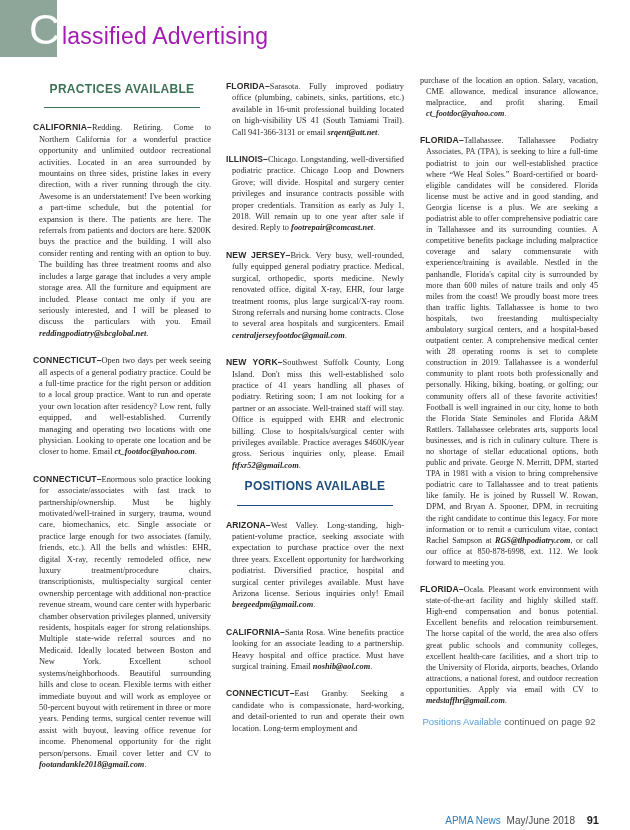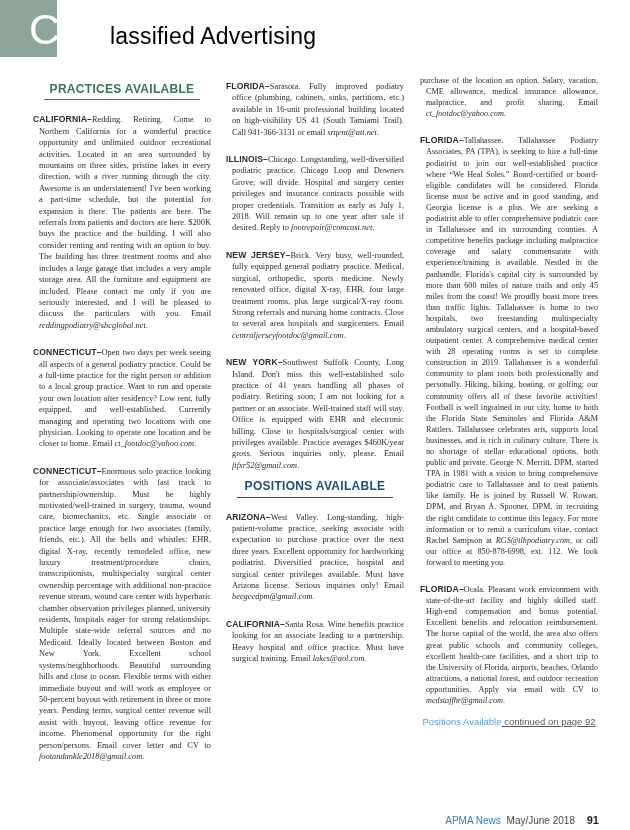--- a/index.html
+++ b/index.html
@@ -4,41 +4,41 @@
 <style>
   html,body{margin:0;padding:0;background:#ffffff;}
   .page{position:relative;width:630px;height:830px;background:#ffffff;overflow:hidden;
         font-family:"Liberation Serif", serif;color:#2e2a28;}
   
   .masthead{position:absolute;top:0;left:0;width:630px;height:60px;}
   .mh-square{position:absolute;left:0;top:0;width:57px;height:57px;background:#8ea69a;}
   .mh-initial{position:absolute;left:29px;top:8px;font-family:"Liberation Sans",sans-serif;
               font-size:43px;line-height:1;color:#ffffff;font-weight:400;}
   .mh-rest{position:absolute;left:62px;top:25px;font-family:"Liberation Sans",sans-serif;
-           font-size:23px;line-height:1;color:#000000;font-weight:400;letter-spacing:0.2px;margin-left:48px;}
+           font-size:23px;line-height:1;color:#a21caf;font-weight:400;letter-spacing:0.2px;}
   
   .col{position:absolute;width:178px;font-size:8.4px;line-height:11.4px;text-align:justify;}
   .col1{left:33px;top:84px;}
   .col2{left:226px;top:81px;}
   .col3{left:420px;top:75px;font-size:8.2px;line-height:11.1px;}
   .section-header{font-family:"Liberation Sans",sans-serif;font-weight:700;font-size:12px;
                   letter-spacing:0.3px;text-align:center;width:88%;margin:0 auto 14px;
-                  padding-bottom:4px;}
+                  padding-bottom:12px;}
   .section-header.practices{color:#3e7257;border-bottom:1.5px solid #3e7257;}
   .section-header.positions{color:#1e4d7c;border-bottom:1.5px solid #1e4d7c;margin-top:10px;}
   .ad{margin:0 0 16px 0;padding-left:6px;text-indent:-6px;}
   .ad:last-child{margin-bottom:0;}
   .state{font-family:"Liberation Sans",sans-serif;font-weight:700;font-size:8.6px;
          letter-spacing:0.1px;}
-  .email{font-style:italic;font-weight:400;}
+  .email{font-style:italic;font-weight:700;}
   
   .continued{margin-top:10px;text-align:center;font-family:"Liberation Sans",sans-serif;
              font-size:9.5px;text-indent:0;}
   .cont-link{color:#5b9bd5;}
-  .cont-rest{color:#58595b;text-decoration:underline;}
+  .cont-rest{color:#58595b;}
   .page-footer{position:absolute;right:31px;bottom:4px;font-family:"Liberation Sans",sans-serif;
                font-size:10px;color:#58595b;}
   .journal{color:#2e7fbe;}
   .issue{color:#4a4b4d;margin-left:3px;}
   .pageno{color:#231f20;font-weight:700;font-size:11px;margin-left:9px;}
 </style>
 </head>
 <body>
 
 <div class="page">
@@ -61,21 +61,22 @@
   <div class="col col2">
     <div id="col2-top-ads">
         <p class="ad"><span class="state">FLORIDA–</span><span>Sarasota. Fully improved podiatry office (plumbing, cabinets, sinks, partitions, etc.) available in 16-unit professional building located on high-visibility US 41 (South Tamiami Trail). Call 941-366-3131 or email </span><span class="email">srqent@att.net</span><span>.</span></p>
         <p class="ad"><span class="state">ILLINOIS–</span><span>Chicago. Longstanding, well-diversified podiatric practice. Chicago Loop and Downers Grove; will divide. Hospital and surgery center privileges and insurance contracts possible with proper credentials. Transition as early as July 1, 2018. Will remain up to one year after sale if desired. Reply to </span><span class="email">footrepair@comcast.net</span><span>.</span></p>
         <p class="ad"><span class="state">NEW JERSEY–</span><span>Brick. Very busy, well-rounded, fully equipped general podiatry practice. Medical, surgical, orthopedic, sports medicine. Newly renovated office, digital X-ray, EHR, four large treatment rooms, plus large surgical/X-ray room. Strong referrals and nursing home contracts. Close to several area hospitals and surgicenters. Email </span><span class="email">centraljerseyfootdoc@gmail.com</span><span>.</span></p>
         <p class="ad"><span class="state">NEW YORK–</span><span>Southwest Suffolk County, Long Island. Don't miss this well-established solo practice of 41 years handling all phases of podiatry. Retiring soon; I am not looking for a partner or an associate. Well-trained staff will stay. Office is equipped with EHR and electronic billing. Close to hospitals/surgical center with privileges available. Practice averages $460K/year gross. Serious inquiries only, please. Email </span><span class="email">ftfxr52@gmail.com</span><span>.</span></p>
       </div>
     <div class="section-header positions">POSITIONS AVAILABLE</div>
     <div id="col2-bottom-ads">
         <p class="ad"><span class="state">ARIZONA–</span><span>West Valley. Long-standing, high-patient-volume practice, seeking associate with expectation to purchase practice over the next three years. Excellent opportunity for hardworking podiatrist. Diversified practice, hospital and surgical center privileges available. Must have Arizona license. Serious inquiries only! Email </span><span class="email">beegeedpm@gmail.com</span><span>.</span></p>
-        <p class="ad"><span class="state">CALIFORNIA–</span><span>Santa Rosa. Wine benefits practice looking for an associate leading to a partnership. Heavy hospital and office practice. Must have surgical training. Email </span><span class="email">lakes@aol.com</span><span>.</span></p>
+        <p class="ad"><span class="state">CALIFORNIA–</span><span>Santa Rosa. Wine benefits practice looking for an associate leading to a partnership. Heavy hospital and office practice. Must have surgical training. Email </span><span class="email">noshib@aol.com</span><span>.</span></p>
+        <p class="ad"><span class="state">CONNECTICUT–</span><span>East Granby. Seeking a candidate who is compassionate, hard-working, and detail-oriented to run and operate their own location. Long-term employment and</span></p>
       </div>
   </div>
 
   <div class="col col3">
     <div id="col3-ads">
         <p class="ad"><span>purchase of the location an option. Salary, vacation, CME allowance, medical insurance allowance, malpractice, and profit sharing. Email </span><span class="email">ct_footdoc@yahoo.com</span><span>.</span></p>
         <p class="ad"><span class="state">FLORIDA–</span><span>Tallahassee. Tallahassee Podiatry Associates, PA (TPA), is seeking to hire a full-time podiatrist to join our well-established practice where “We Heal Soles.” Board-certified or board-eligible candidates will be considered. Florida license must be active and in good standing, and Georgia license is a plus. We are seeking a podiatrist able to offer comprehensive podiatric care in Tallahassee and its surrounding counties. A competitive benefits package including malpractice coverage and salary commensurate with experience/training is available. Nestled in the panhandle, Florida's capital city is surrounded by more than 600 miles of nature trails and only 45 miles from the coast! We proudly boast more trees than traffic lights. Tallahassee is home to two hospitals, two freestanding multispecialty ambulatory surgical centers, and a hospital-based outpatient center. A comprehensive medical center with 28 operating rooms is set to complete construction in 2019. Tallahassee is a wonderful community to plant roots both professionally and personally. Hiking, biking, boating, or golfing; our community offers all of these favorite activities! Football is well ingrained in our city, home to both the Florida State Seminoles and Florida A&amp;M Rattlers. Tallahassee celebrates arts, supports local businesses, and is rich in culinary culture. There is no shortage of stellar educational options, both public and private. George N. Merritt, DPM, started TPA in 1981 with a vision to bring comprehensive podiatric care to Tallahassee and to treat patients like family. He is joined by Russell W. Rowan, DPM, and Bryan A. Spooner, DPM, in recruiting the right candidate to continue this legacy. For more information or to remit a curriculum vitae, contact Rachel Sampson at </span><span class="email">RGS@tlhpodiatry.com</span><span>, or call our office at 850-878-6998, ext. 112. We look forward to meeting you.</span></p>
         <p class="ad"><span class="state">FLORIDA–</span><span>Ocala. Pleasant work environment with state-of-the-art facility and highly skilled staff. High-end compensation and bonus potential. Excellent benefits and relocation reimbursement. The horse capital of the world, the area also offers great public schools and community colleges, excellent health-care facilities, and a short trip to the University of Florida, airports, beaches, Orlando attractions, a national forest, and outdoor recreation opportunities. Apply via email with CV to </span><span class="email">medstaffhr@gmail.com</span><span>.</span></p>
       </div>
     <div class="continued">

